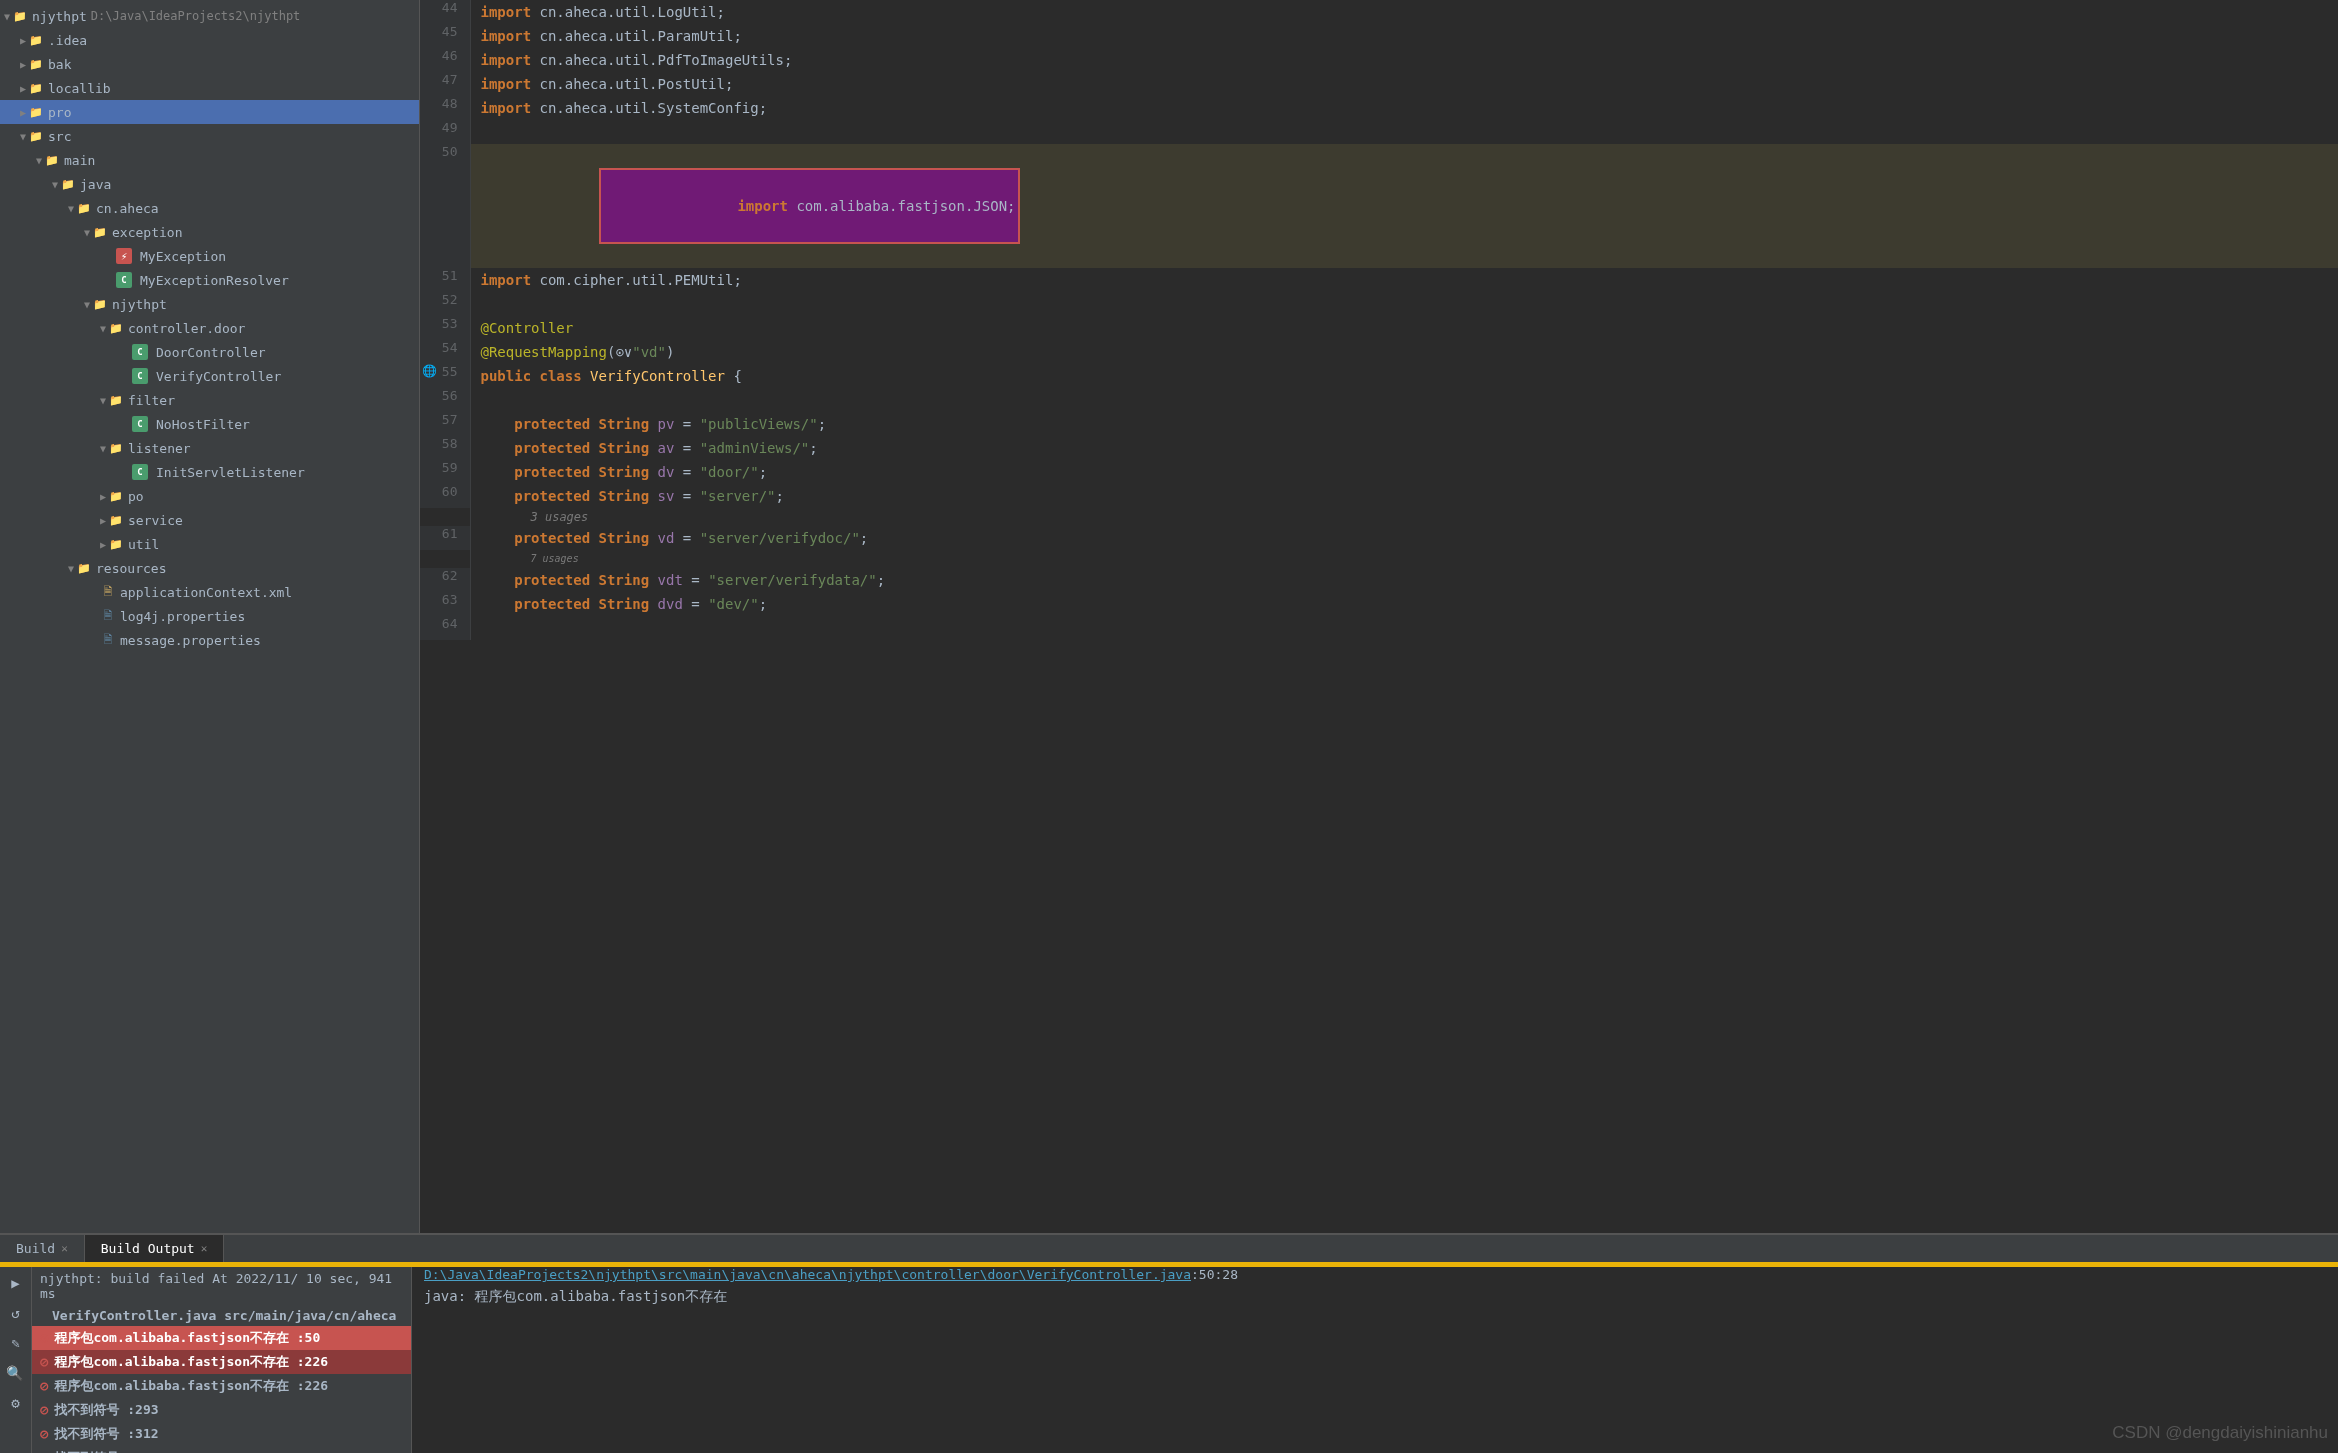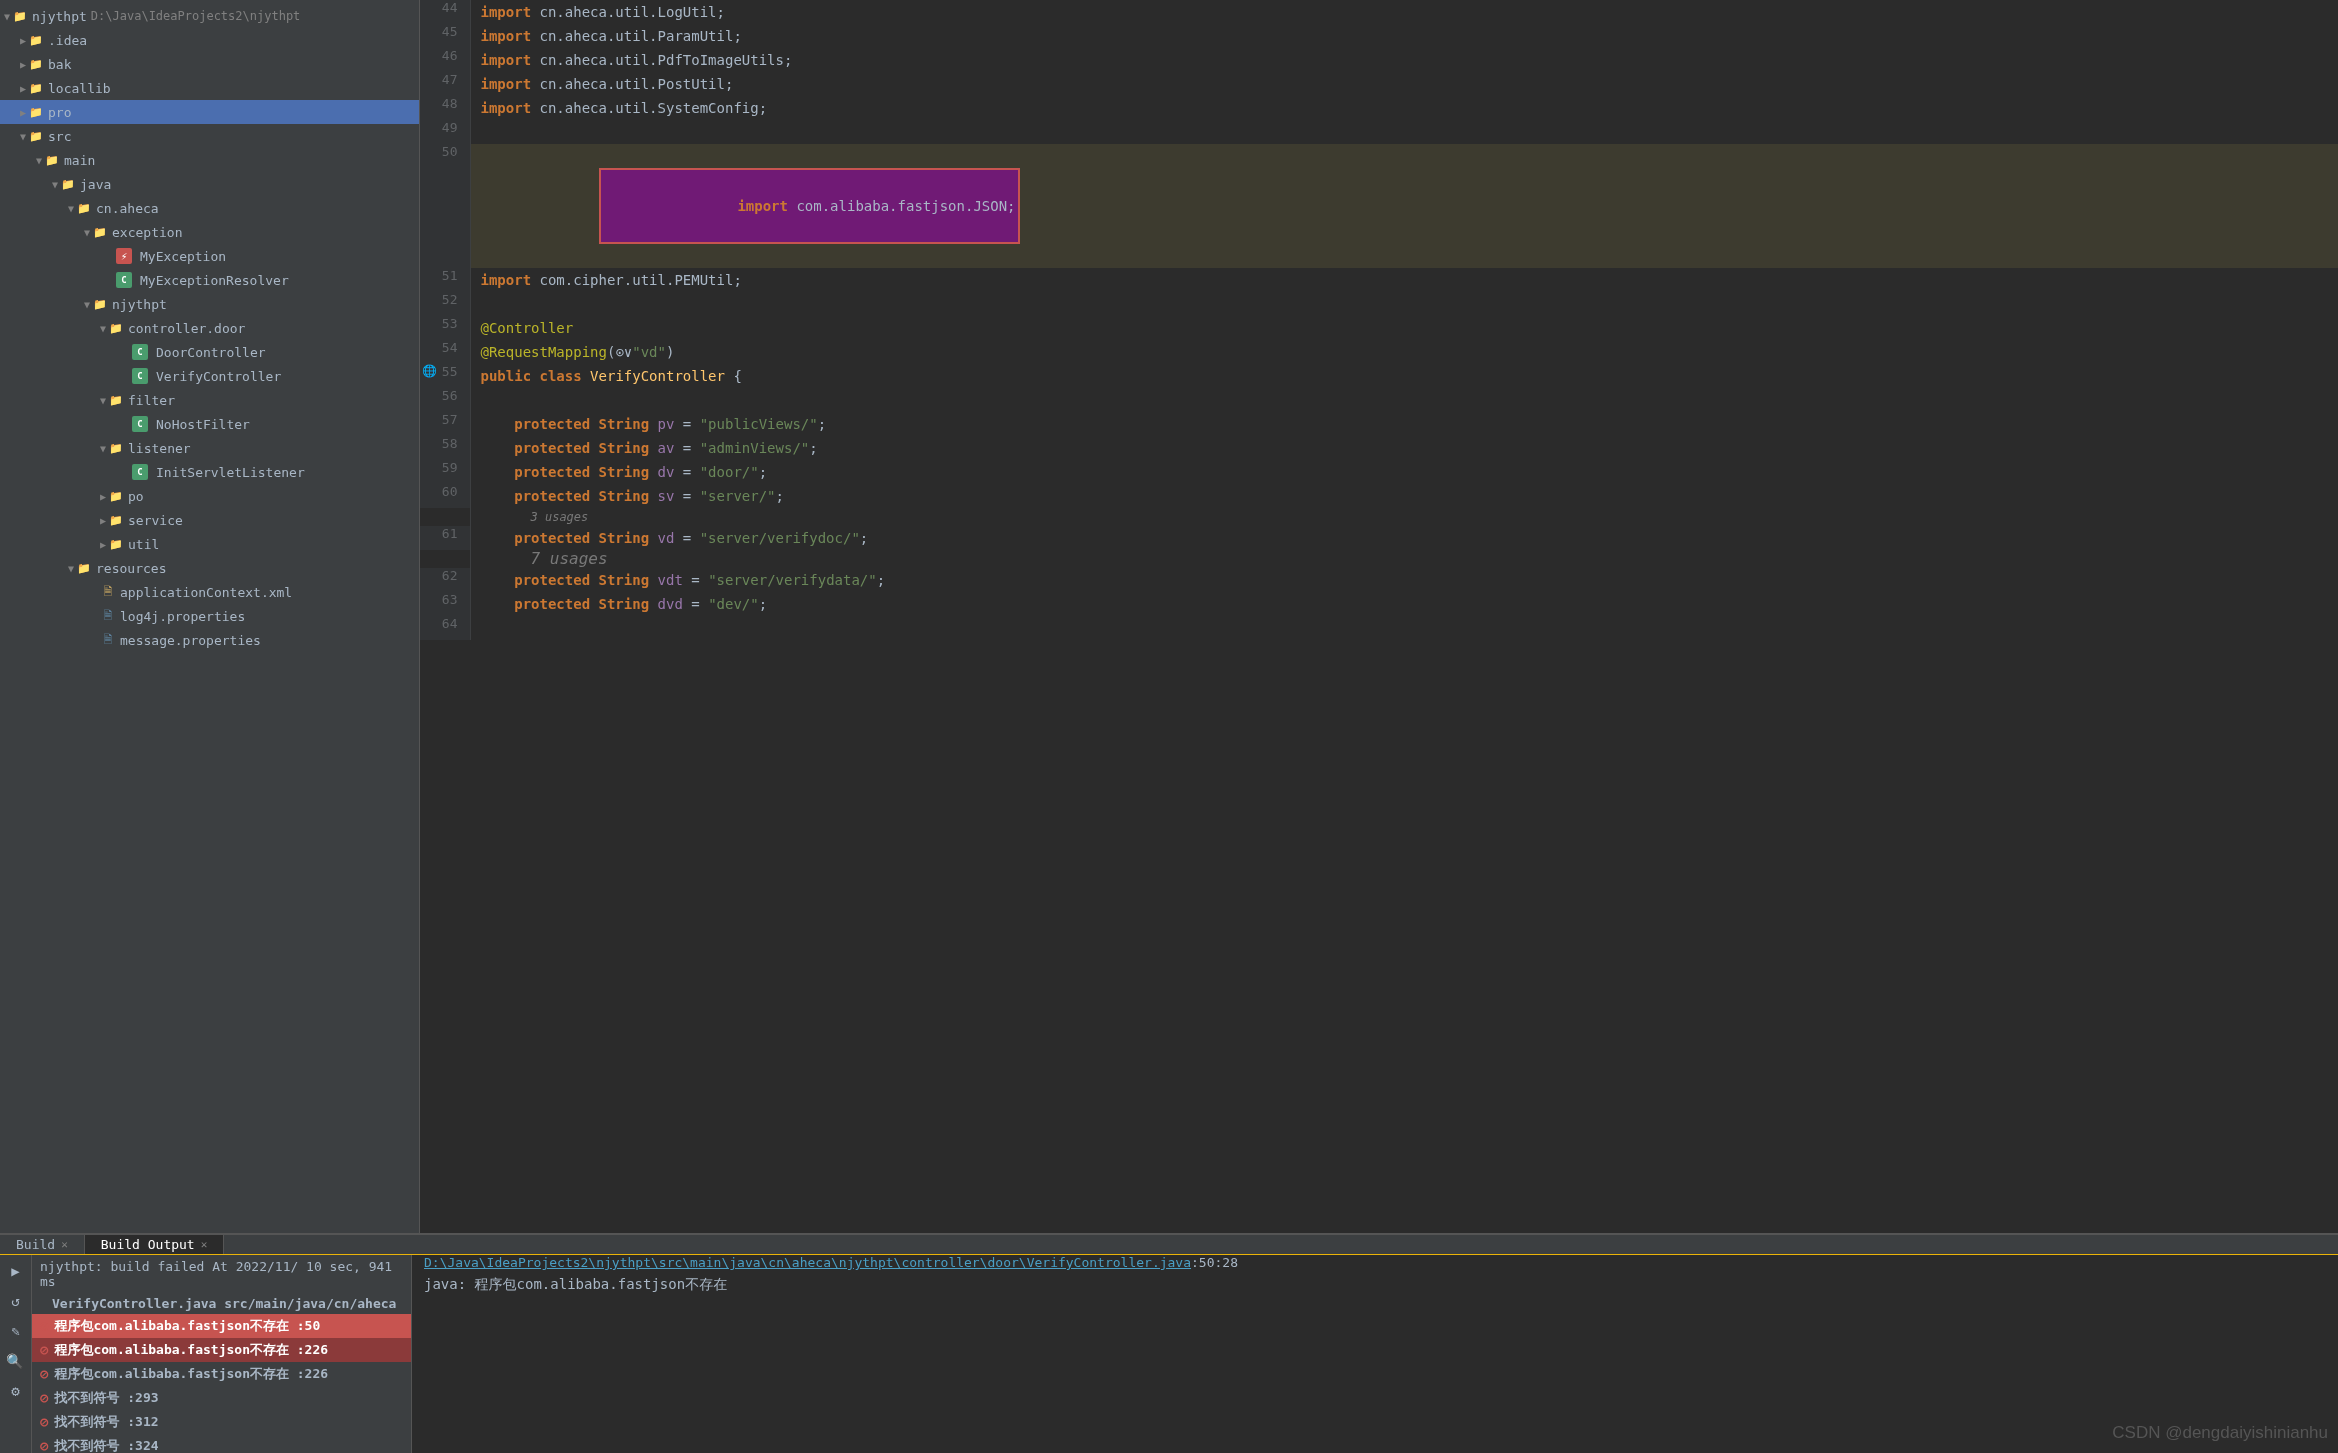--- a/index.html
+++ b/index.html
@@ -129,22 +129,22 @@
       height: 220px;
       background: #3c3f41;
       border-top: 2px solid #555;
       display: flex;
       flex-direction: column;
     }
 
     .bottom-tabs {
       display: flex;
       background: #3c3f41;
-      border-bottom: 1px solid #eab308;
-      height: 20px;
+      border-bottom: 5px solid #eab308;
+      height: 32px;
       align-items: stretch;
     }
 
     .bottom-tab {
       padding: 0 16px;
       display: flex;
       align-items: center;
       cursor: pointer;
       font-size: 13px;
       color: #a9b7c6;
@@ -530,21 +530,21 @@
             <td class="line-content usages-hint" style="height:18px; line-height:18px; font-size:12px; padding-left:60px;">3 usages</td>
           </tr>
 
           <tr class="line-row">
             <td class="line-number">61</td>
             <td class="line-content">    <span class="kw">protected</span> <span class="kw">String</span> <span class="field">vd</span> = <span class="string">"server/verifydoc/"</span>;</td>
           </tr>
 
           <tr class="line-row" style="height:18px;">
             <td class="line-number" style="background:#2b2b2b;"></td>
-            <td class="line-content usages-hint" style="height:18px; line-height:18px; font-size:16px; padding-left:60px;">7 usages</td>
+            <td class="line-content usages-hint" style="height:18px; line-height:18px; font-size:10px; padding-left:60px;">7 usages</td>
           </tr>
 
           <tr class="line-row">
             <td class="line-number">62</td>
             <td class="line-content">    <span class="kw">protected</span> <span class="kw">String</span> <span class="field">vdt</span> = <span class="string">"server/verifydata/"</span>;</td>
           </tr>
 
           <tr class="line-row">
             <td class="line-number">63</td>
             <td class="line-content">    <span class="kw">protected</span> <span class="kw">String</span> <span class="field">dvd</span> = <span class="string">"dev/"</span>;</td>

